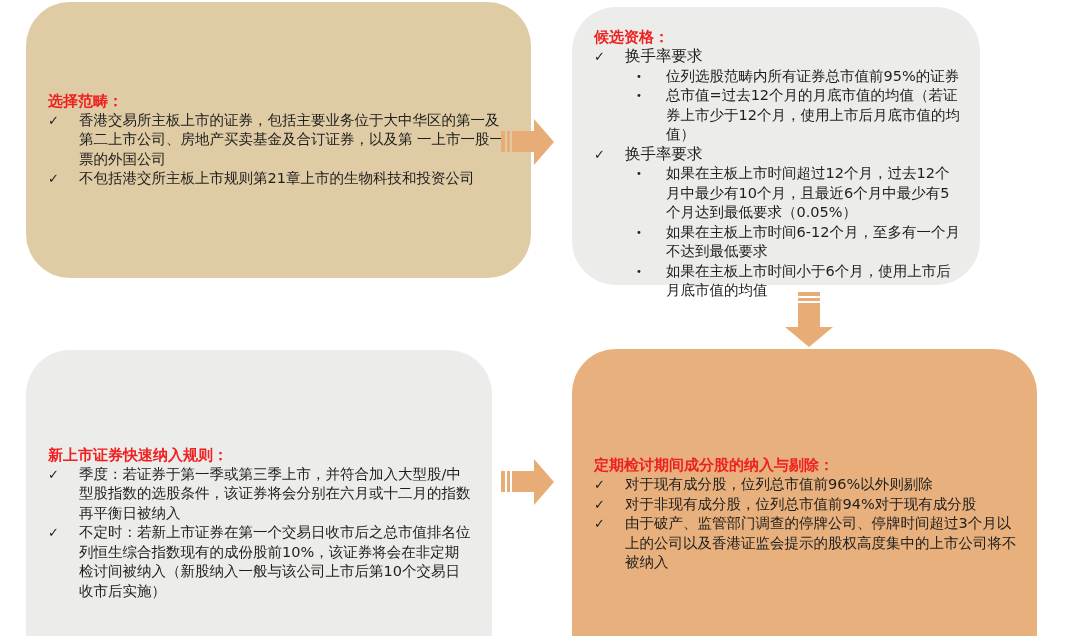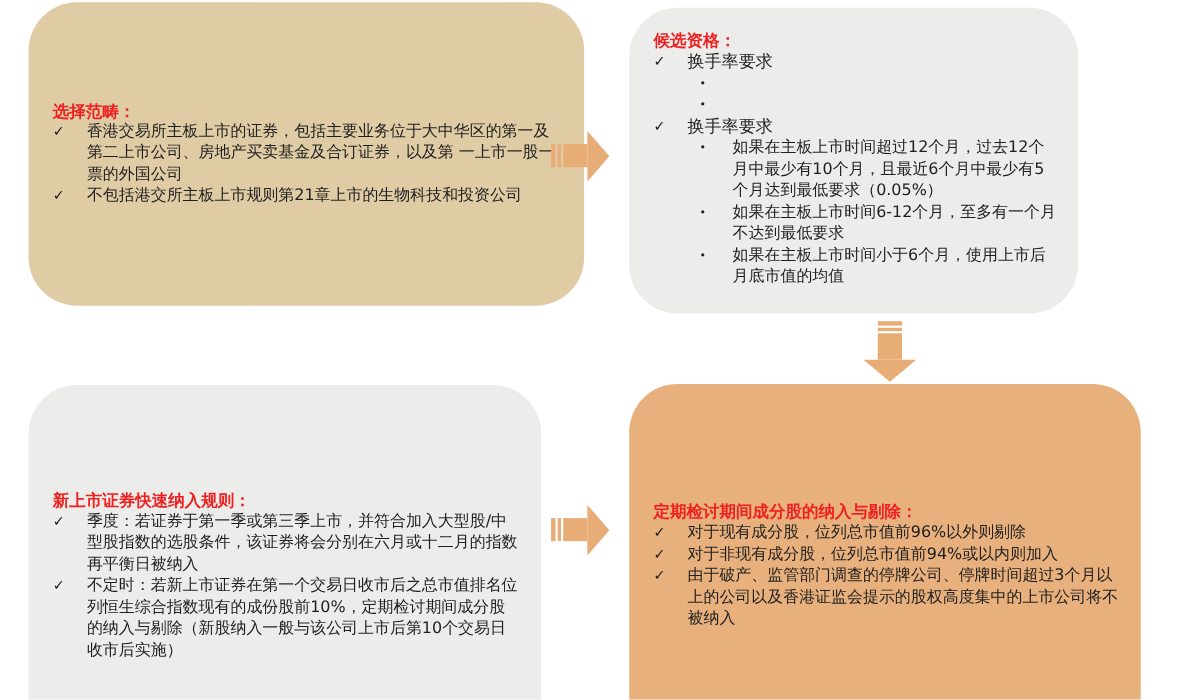--- a/index.html
+++ b/index.html
@@ -114,23 +114,25 @@
 
 <div class="box box-tr">
   <div class="title">候选资格：</div>
 
   <div class="check-item">
     <span class="check-mark">✓</span>
     <span class="check-text check-head">换手率要求</span>
   </div>
   <div class="bullet-item">
     <span class="bullet-mark">•</span>
+    <span class="bullet-text">位列选股范畴内所有证券总市值前95%的证券</span>
   </div>
   <div class="bullet-item">
     <span class="bullet-mark">•</span>
+    <span class="bullet-text">总市值=过去12个月的月底市值的均值（若证券上市少于12个月，使用上市后月底市值的均值）</span>
   </div>
 
   <div class="check-item">
     <span class="check-mark">✓</span>
     <span class="check-text check-head">换手率要求</span>
   </div>
   <div class="bullet-item">
     <span class="bullet-mark">•</span>
     <span class="bullet-text">如果在主板上市时间超过12个月，过去12个月中最少有10个月，且最近6个月中最少有5个月达到最低要求（0.05%）</span>
   </div>
@@ -154,40 +156,40 @@
 </div>
 
 <div class="box box-bl">
   <div class="title">新上市证券快速纳入规则：</div>
   <div class="check-item">
     <span class="check-mark">✓</span>
     <span class="check-text">季度：若证券于第一季或第三季上市，并符合加入大型股/中型股指数的选股条件，该证券将会分别在六月或十二月的指数再平衡日被纳入</span>
   </div>
   <div class="check-item">
     <span class="check-mark">✓</span>
-    <span class="check-text">不定时：若新上市证券在第一个交易日收市后之总市值排名位列恒生综合指数现有的成份股前10%，定期检讨期间成分股的纳入与剔除（新股纳入一般与该公司上市后第10个交易日收市后实施）</span>
+    <span class="check-text">不定时：若新上市证券在第一个交易日收市后之总市值排名位列恒生综合指数现有的成份股前10%，该证券将会在非定期检讨间被纳入（新股纳入一般与该公司上市后第10个交易日收市后实施）</span>
   </div>
 </div>
 
 <div class="arrow" style="left:499px; top:457px;">
   <svg width="56" height="50" viewBox="0 0 56 50">
     <rect x="2" y="14" width="4" height="21" fill="#e8ad76"></rect>
     <rect x="8" y="14" width="3" height="21" fill="#e8ad76"></rect>
     <rect x="13" y="14" width="22" height="21" fill="#e8ad76"></rect>
     <polygon points="35,2 55,25 35,48" fill="#e8ad76"></polygon>
   </svg>
 </div>
 
 <div class="box box-br">
   <div class="title">定期检讨期间成分股的纳入与剔除：</div>
   <div class="check-item">
     <span class="check-mark">✓</span>
     <span class="check-text">对于现有成分股，位列总市值前96%以外则剔除</span>
   </div>
   <div class="check-item">
     <span class="check-mark">✓</span>
-    <span class="check-text">对于非现有成分股，位列总市值前94%或以内则加入</span>
+    <span class="check-text">对于非现有成分股，位列总市值前94%对于现有成分股</span>
   </div>
   <div class="check-item">
     <span class="check-mark">✓</span>
     <span class="check-text">由于破产、监管部门调查的停牌公司、停牌时间超过3个月以上的公司以及香港证监会提示的股权高度集中的上市公司将不被纳入</span>
   </div>
 </div>
 
 </body></html>

